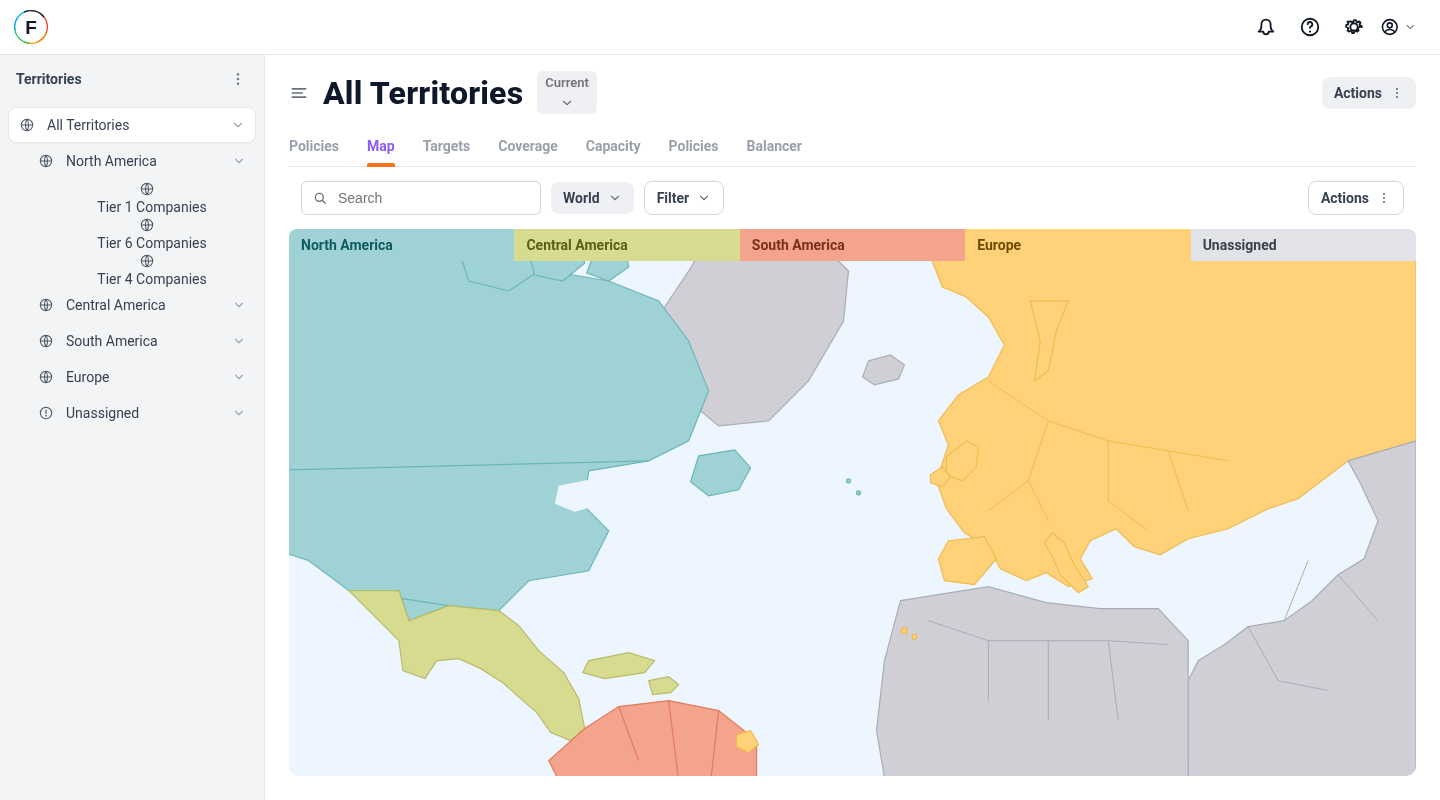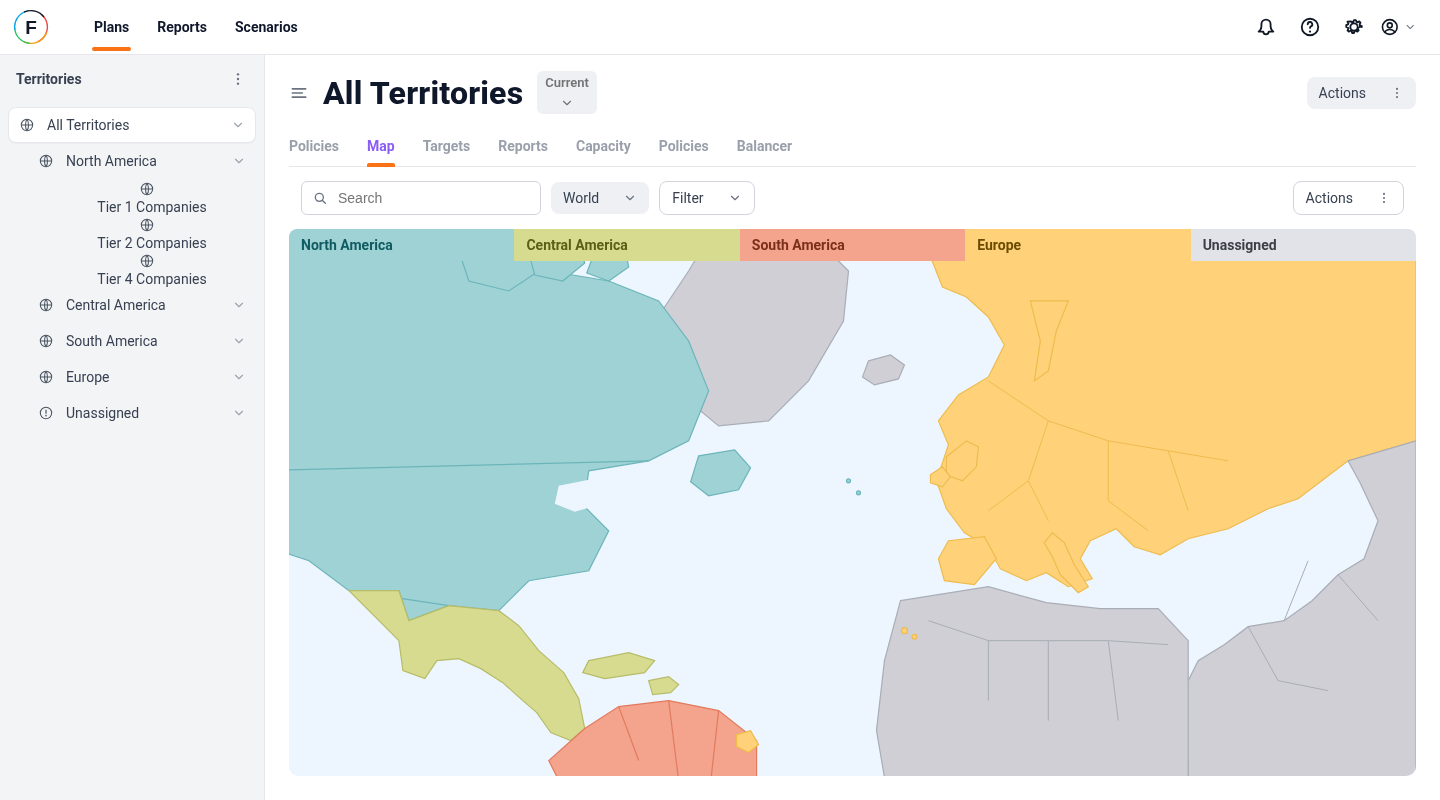--- a/index.html
+++ b/index.html
@@ -54,21 +54,21 @@
   .node .chev{width:18px;height:18px;display:flex;align-items:center;justify-content:center;color:#9ca3af;}
   .indent-1{padding-left:28px;}
   .indent-2{padding-left:48px;flex-direction:column;}
 
   
   .ph{display:flex;align-items:center;gap:14px;padding-top:8px;}
   .ph .menu-icon{color:#6b7280;cursor:pointer;}
   .ph h1{margin:0;font-size:32px;font-weight:800;letter-spacing:.2px;}
   .chip{display:inline-flex;align-items:center;gap:6px;background:#eef0f3;border-radius:6px;padding:4px 8px;font-size:13px;color:#737373;font-weight:600;cursor:pointer;flex-direction:column;}
   .ph-spacer{flex:1;}
-  .btn{display:inline-flex;align-items:center;gap:24px;background:#eef0f3;border-radius:8px;padding:8px 12px;font-weight:400;color:#374151;cursor:pointer;}
+  .btn{display:inline-flex;align-items:center;gap:8px;background:#eef0f3;border-radius:8px;padding:8px 12px;font-weight:700;color:#374151;cursor:pointer;}
   .btn.light{background:#fff;border:1px solid var(--c-border-dark);align-items:center;}
   .btn .tail{width:14px;height:14px;display:flex;align-items:center;justify-content:center;color:#6b7280;}
 
   
   .tabs{display:flex;gap:28px;border-bottom:1px solid var(--c-border);margin-top:14px;}
   .tab{position:relative;padding:10px 0 12px 0;font-weight:700;color:#9aa0ab;cursor:pointer;}
   .tab.active{color:#8b5cf6;}
   .tab.active::after{content:"";position:absolute;left:0;right:0;bottom:-1px;height:4px;background:var(--c-accent);border-radius:2px 2px 0 0;}
 
   
@@ -155,25 +155,20 @@
       <g clip-path="url(#ringclip)">
         <circle cx="20" cy="20" r="18" fill="none" stroke="#ef4444" stroke-width="3" stroke-dasharray="36 200" transform="rotate(-50 20 20)"></circle>
         <circle cx="20" cy="20" r="18" fill="none" stroke="#f59e0b" stroke-width="3" stroke-dasharray="30 200" transform="rotate(20 20 20)"></circle>
         <circle cx="20" cy="20" r="18" fill="none" stroke="#22c55e" stroke-width="3" stroke-dasharray="26 200" transform="rotate(95 20 20)"></circle>
         <circle cx="20" cy="20" r="18" fill="none" stroke="#0ea5e9" stroke-width="3" stroke-dasharray="28 200" transform="rotate(170 20 20)"></circle>
         <circle cx="20" cy="20" r="18" fill="none" stroke="#111827" stroke-width="3" stroke-dasharray="24 200" transform="rotate(245 20 20)"></circle>
       </g>
       <text x="20" y="27" text-anchor="middle" font-family="Arial" font-weight="700" font-size="20" fill="#111827">F</text>
     </svg>
   </div>
-  <div id="nav-items" style="display:flex;">
-      <div class="navitem active">Plans</div>
-      <div class="navitem">Reports</div>
-      <div class="navitem">Scenarios</div>
-    </div>
   <div class="nav-spacer"></div>
   <div class="topicon">
       <svg>
         <use href="#i-bell"></use>
       </svg>
     </div>
   <div class="topicon">
       <svg>
         <use href="#i-help"></use>
       </svg>
@@ -239,21 +234,21 @@
             </svg>
           </span>
           <span class="lbl">Tier 1 Companies</span>
         </div>
         <div class="node indent-2">
           <span class="ico">
             <svg width="16" height="16">
               <use href="#i-globe"></use>
             </svg>
           </span>
-          <span class="lbl">Tier 2 Companies</span>
+          <span class="lbl">Tier 6 Companies</span>
         </div>
         <div class="node indent-2">
           <span class="ico">
             <svg width="16" height="16">
               <use href="#i-globe"></use>
             </svg>
           </span>
           <span class="lbl">Tier 4 Companies</span>
         </div>
         <div class="node indent-1">
@@ -334,21 +329,21 @@
               <use href="#i-kebab"></use>
             </svg>
           </span>
       </span>
     </div>
 
     <div class="tabs" id="tabs">
         <div class="tab">Policies</div>
         <div class="tab active">Map</div>
         <div class="tab">Targets</div>
-        <div class="tab">Reports</div>
+        <div class="tab">Coverage</div>
         <div class="tab">Capacity</div>
         <div class="tab">Policies</div>
         <div class="tab">Balancer</div>
       </div>
 
     <div class="toolbar">
       <label class="search">
         <svg width="16" height="16">
             <use href="#i-search"></use>
           </svg>

